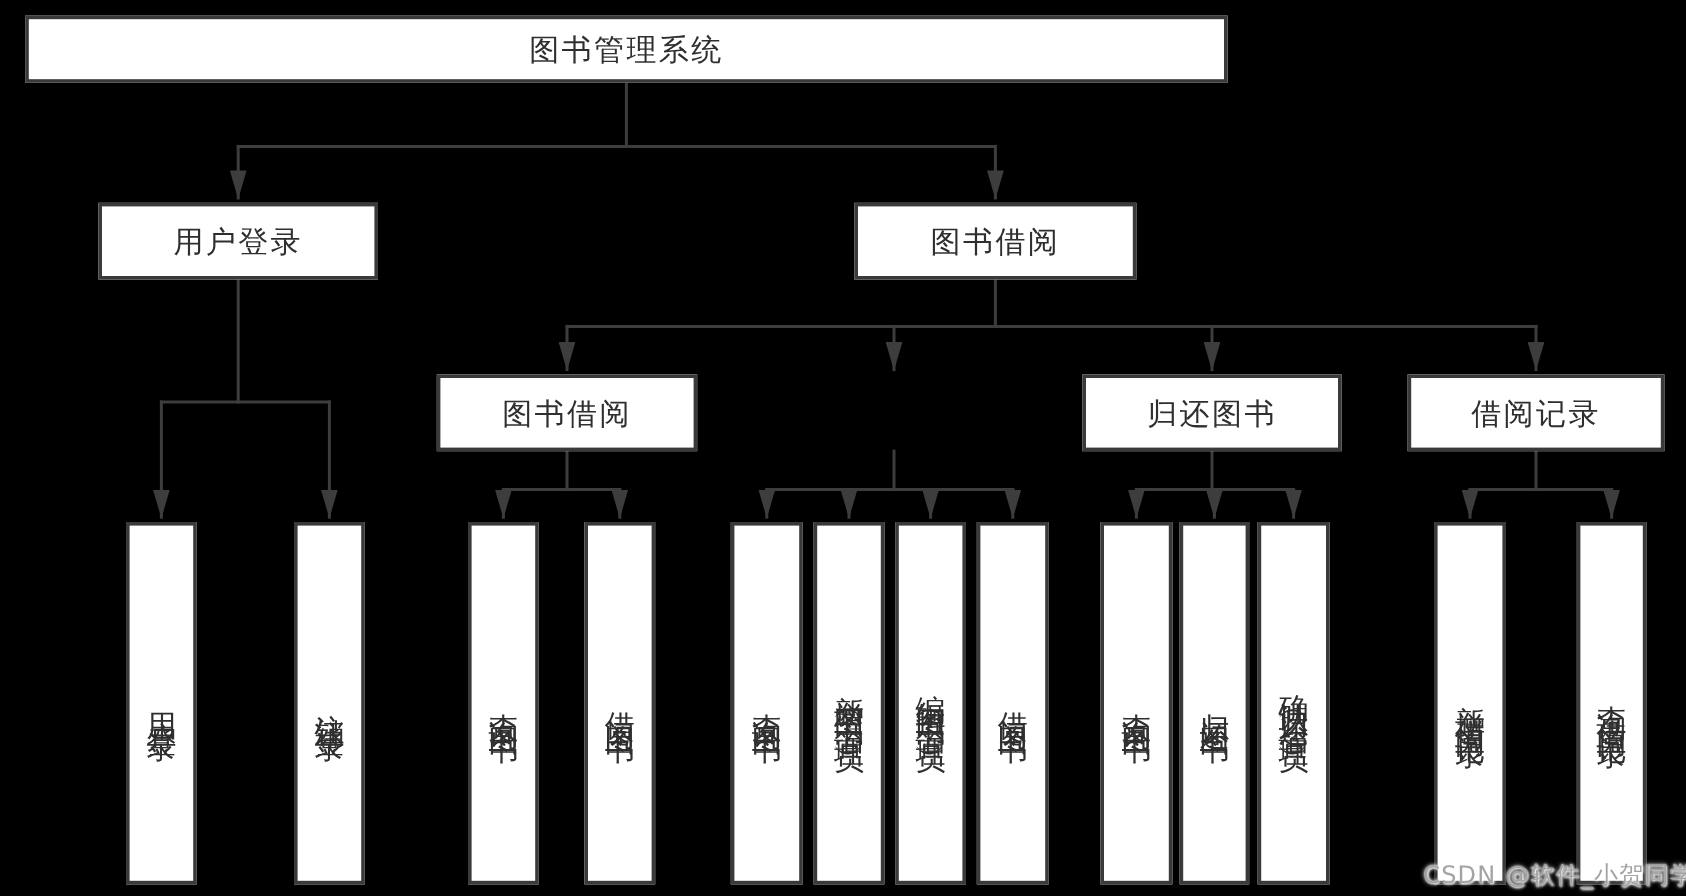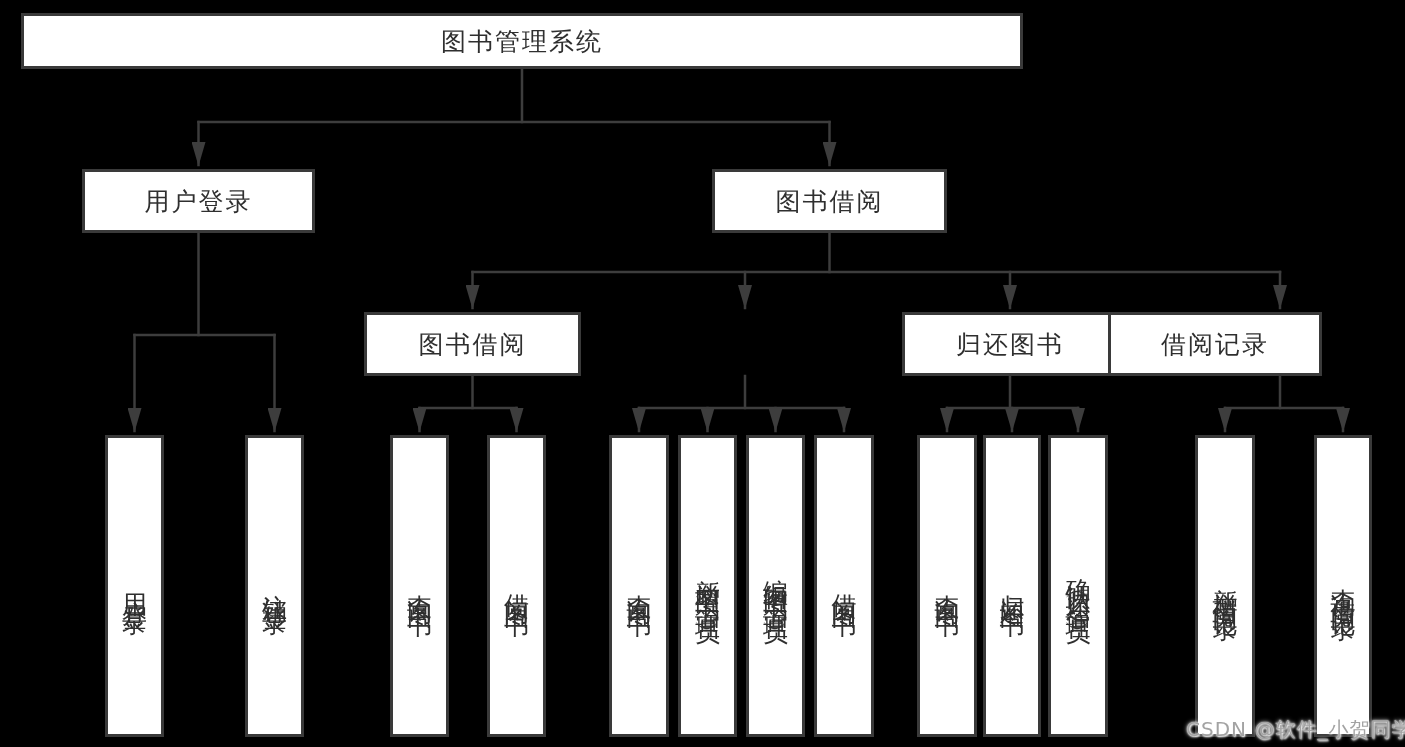--- a/index.html
+++ b/index.html
@@ -130,21 +130,21 @@
   <div class="node hbox" style="left:712px;top:169px;width:235px;">
     <span class="hlabel">图书借阅</span>
   </div>
 
   <div class="node hbox" style="left:364px;top:312px;width:217px;">
     <span class="hlabel">图书借阅</span>
   </div>
   <div class="node hbox" style="left:902px;top:312px;width:216px;">
     <span class="hlabel">归还图书</span>
   </div>
-  <div class="node hbox" style="left:1108px;top:312px;width:214px;">
+  <div class="node hbox" style="left:1173px;top:312px;width:214px;">
     <span class="hlabel">借阅记录</span>
   </div>
 
   <div class="node vbox" style="left:105px;width:59px;">
     <span class="vlabel">用户登录</span>
   </div>
   <div class="node vbox" style="left:245px;width:59px;">
     <span class="vlabel">注销登录</span>
   </div>
 

